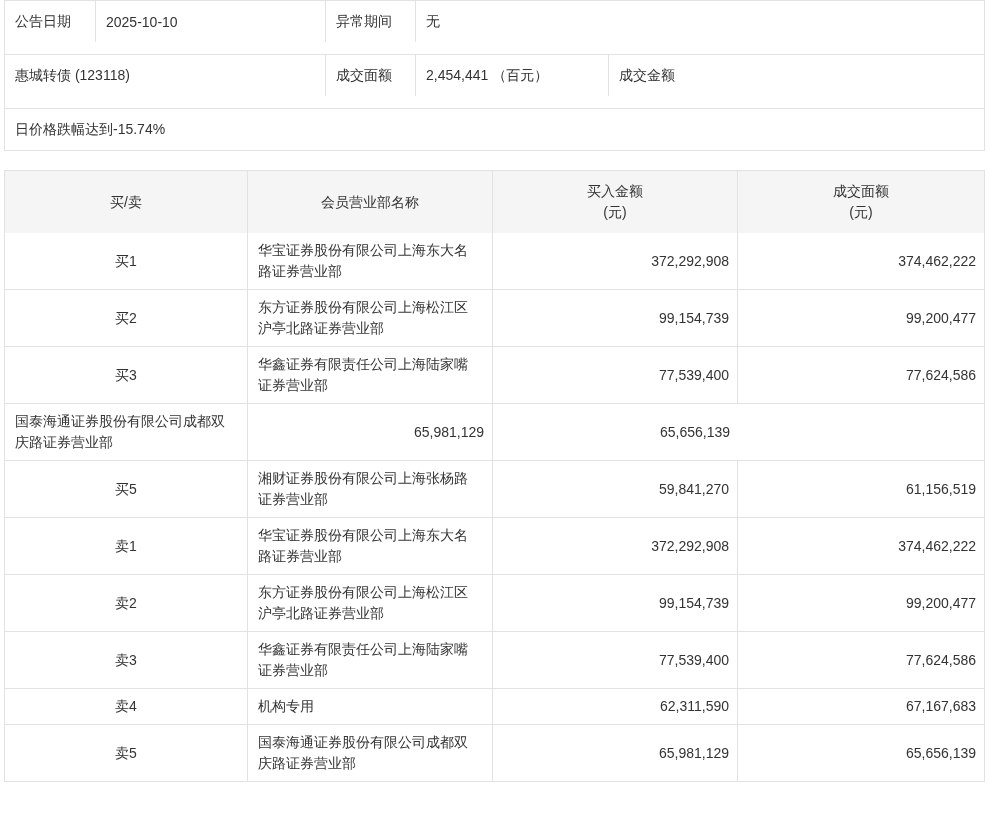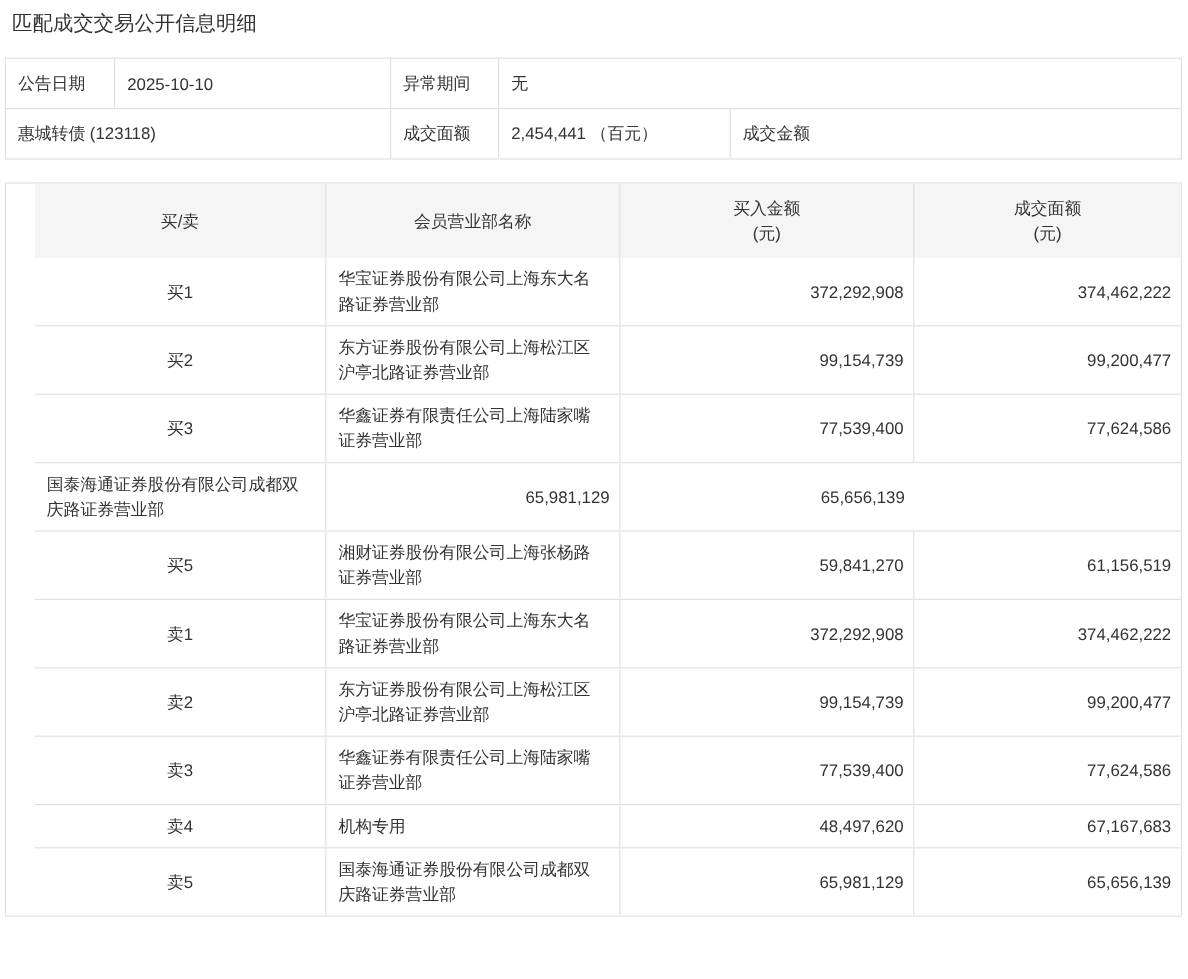--- a/index.html
+++ b/index.html
@@ -15,33 +15,33 @@
     -webkit-font-smoothing:antialiased;
   }
   .page{width:981px;margin-left:4px;}
   h1.title{
     font-size:17px;font-weight:400;color:var(--text);
     margin:9px 0 17px 6px;line-height:22px;
   }
   
   .info{border:1px solid var(--border);}
   .info-row{display:flex;height:41px;}
-  .info-row + .info-row{border-top:1px solid var(--border);}
+  .info-row + .info-row{border-top:1px solid var(--border);margin-top:12px;}
   .icell{
     display:flex;align-items:center;
     padding-left:10px;box-sizing:border-box;
     border-right:1px solid var(--border);
     white-space:nowrap;overflow:hidden;
   }
   .icell:last-child{border-right:none;}
   .w91{width:91px;} .w230{width:230px;} .w90{width:90px;}
   .w321{width:321px;} .w193{width:193px;} .w158{width:158px;}
   .grow{flex:1;}
   
-  .table{border:1px solid var(--border);margin-top:19px;padding-left:24px;}
+  .table{border:1px solid var(--border);margin-top:19px;}
   .t-row{
     display:grid;
     grid-template-columns:243px 245px 245px 1fr;
     border-top:1px solid var(--border);
   }
   .t-row:first-child{border-top:none;}
   .t-cell{
     border-right:1px solid var(--border);
     box-sizing:border-box;
     padding:7px 10px;
@@ -57,34 +57,36 @@
   }
   .c-side{justify-content:center;text-align:left;}
   .c-branch{text-align:left;padding-right:14px;}
   .c-num{justify-content:flex-end;padding-right:8px;text-align:right;}
 </style>
 </head>
 <body>
 
 <div class="page">
 
-  <h1 class="title">匹配成交交易公开信息明细</h1>
 
   <div class="info">
     <div class="info-row">
       <div class="icell w91">公告日期</div>
       <div class="icell w230">2025-10-10</div>
       <div class="icell w90">异常期间</div>
       <div class="icell grow">无</div>
     </div>
     <div class="info-row">
       <div class="icell w321">惠城转债 (123118)</div>
       <div class="icell w90">成交面额</div>
       <div class="icell w193">2,454,441 （百元）</div>
       <div class="icell w158">成交金额</div>
+    </div>
+    <div class="info-row">
+      <div class="icell grow">日价格跌幅达到-15.74%</div>
     </div>
   </div>
 
   <div class="table">
     <div class="t-row t-header">
       <div class="t-cell th">买/卖</div>
       <div class="t-cell th">会员营业部名称</div>
       <div class="t-cell th">
         <span>买入金额</span>
         <span>(元)</span>
@@ -146,21 +148,21 @@
   <div class="t-row">
     <div class="t-cell c-side">卖3</div>
     <div class="t-cell c-branch">华鑫证券有限责任公司上海陆家嘴证券营业部</div>
     <div class="t-cell c-num">77,539,400</div>
     <div class="t-cell c-num">77,624,586</div>
   </div>
 
   <div class="t-row">
     <div class="t-cell c-side">卖4</div>
     <div class="t-cell c-branch">机构专用</div>
-    <div class="t-cell c-num">48,497,620</div>
+    <div class="t-cell c-num">62,311,590</div>
     <div class="t-cell c-num">67,167,683</div>
   </div>
 
   <div class="t-row">
     <div class="t-cell c-side">卖5</div>
     <div class="t-cell c-branch">国泰海通证券股份有限公司成都双庆路证券营业部</div>
     <div class="t-cell c-num">65,981,129</div>
     <div class="t-cell c-num">65,656,139</div>
   </div>
 </div>

